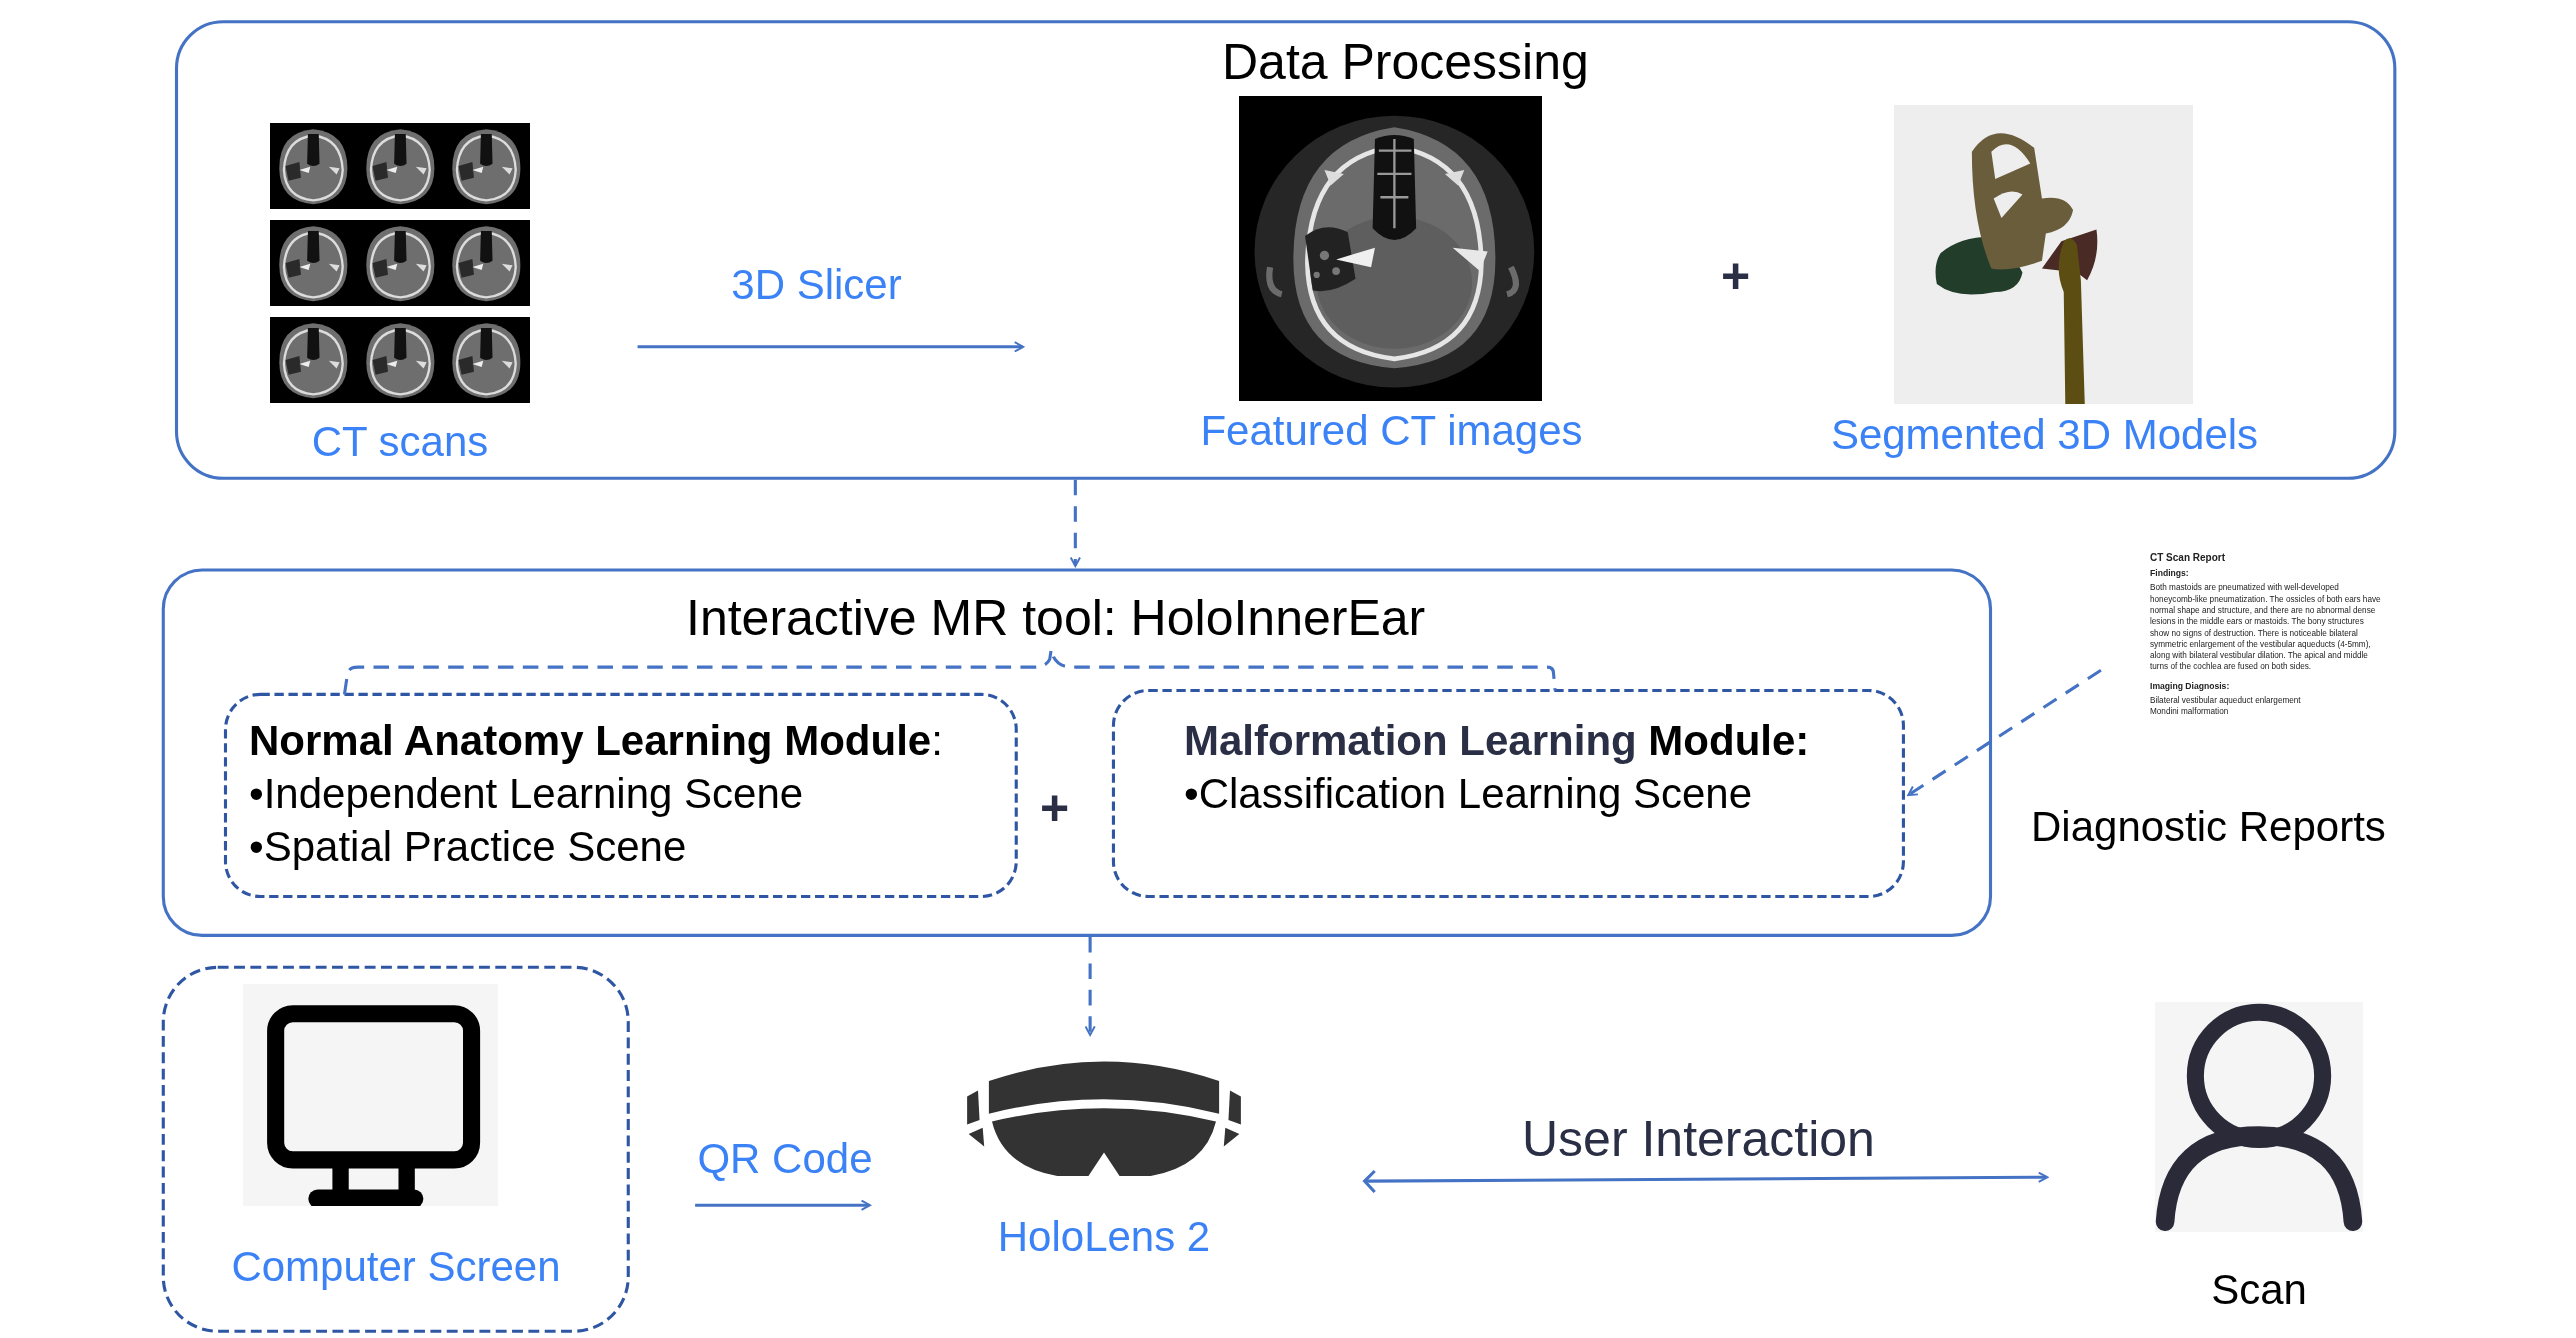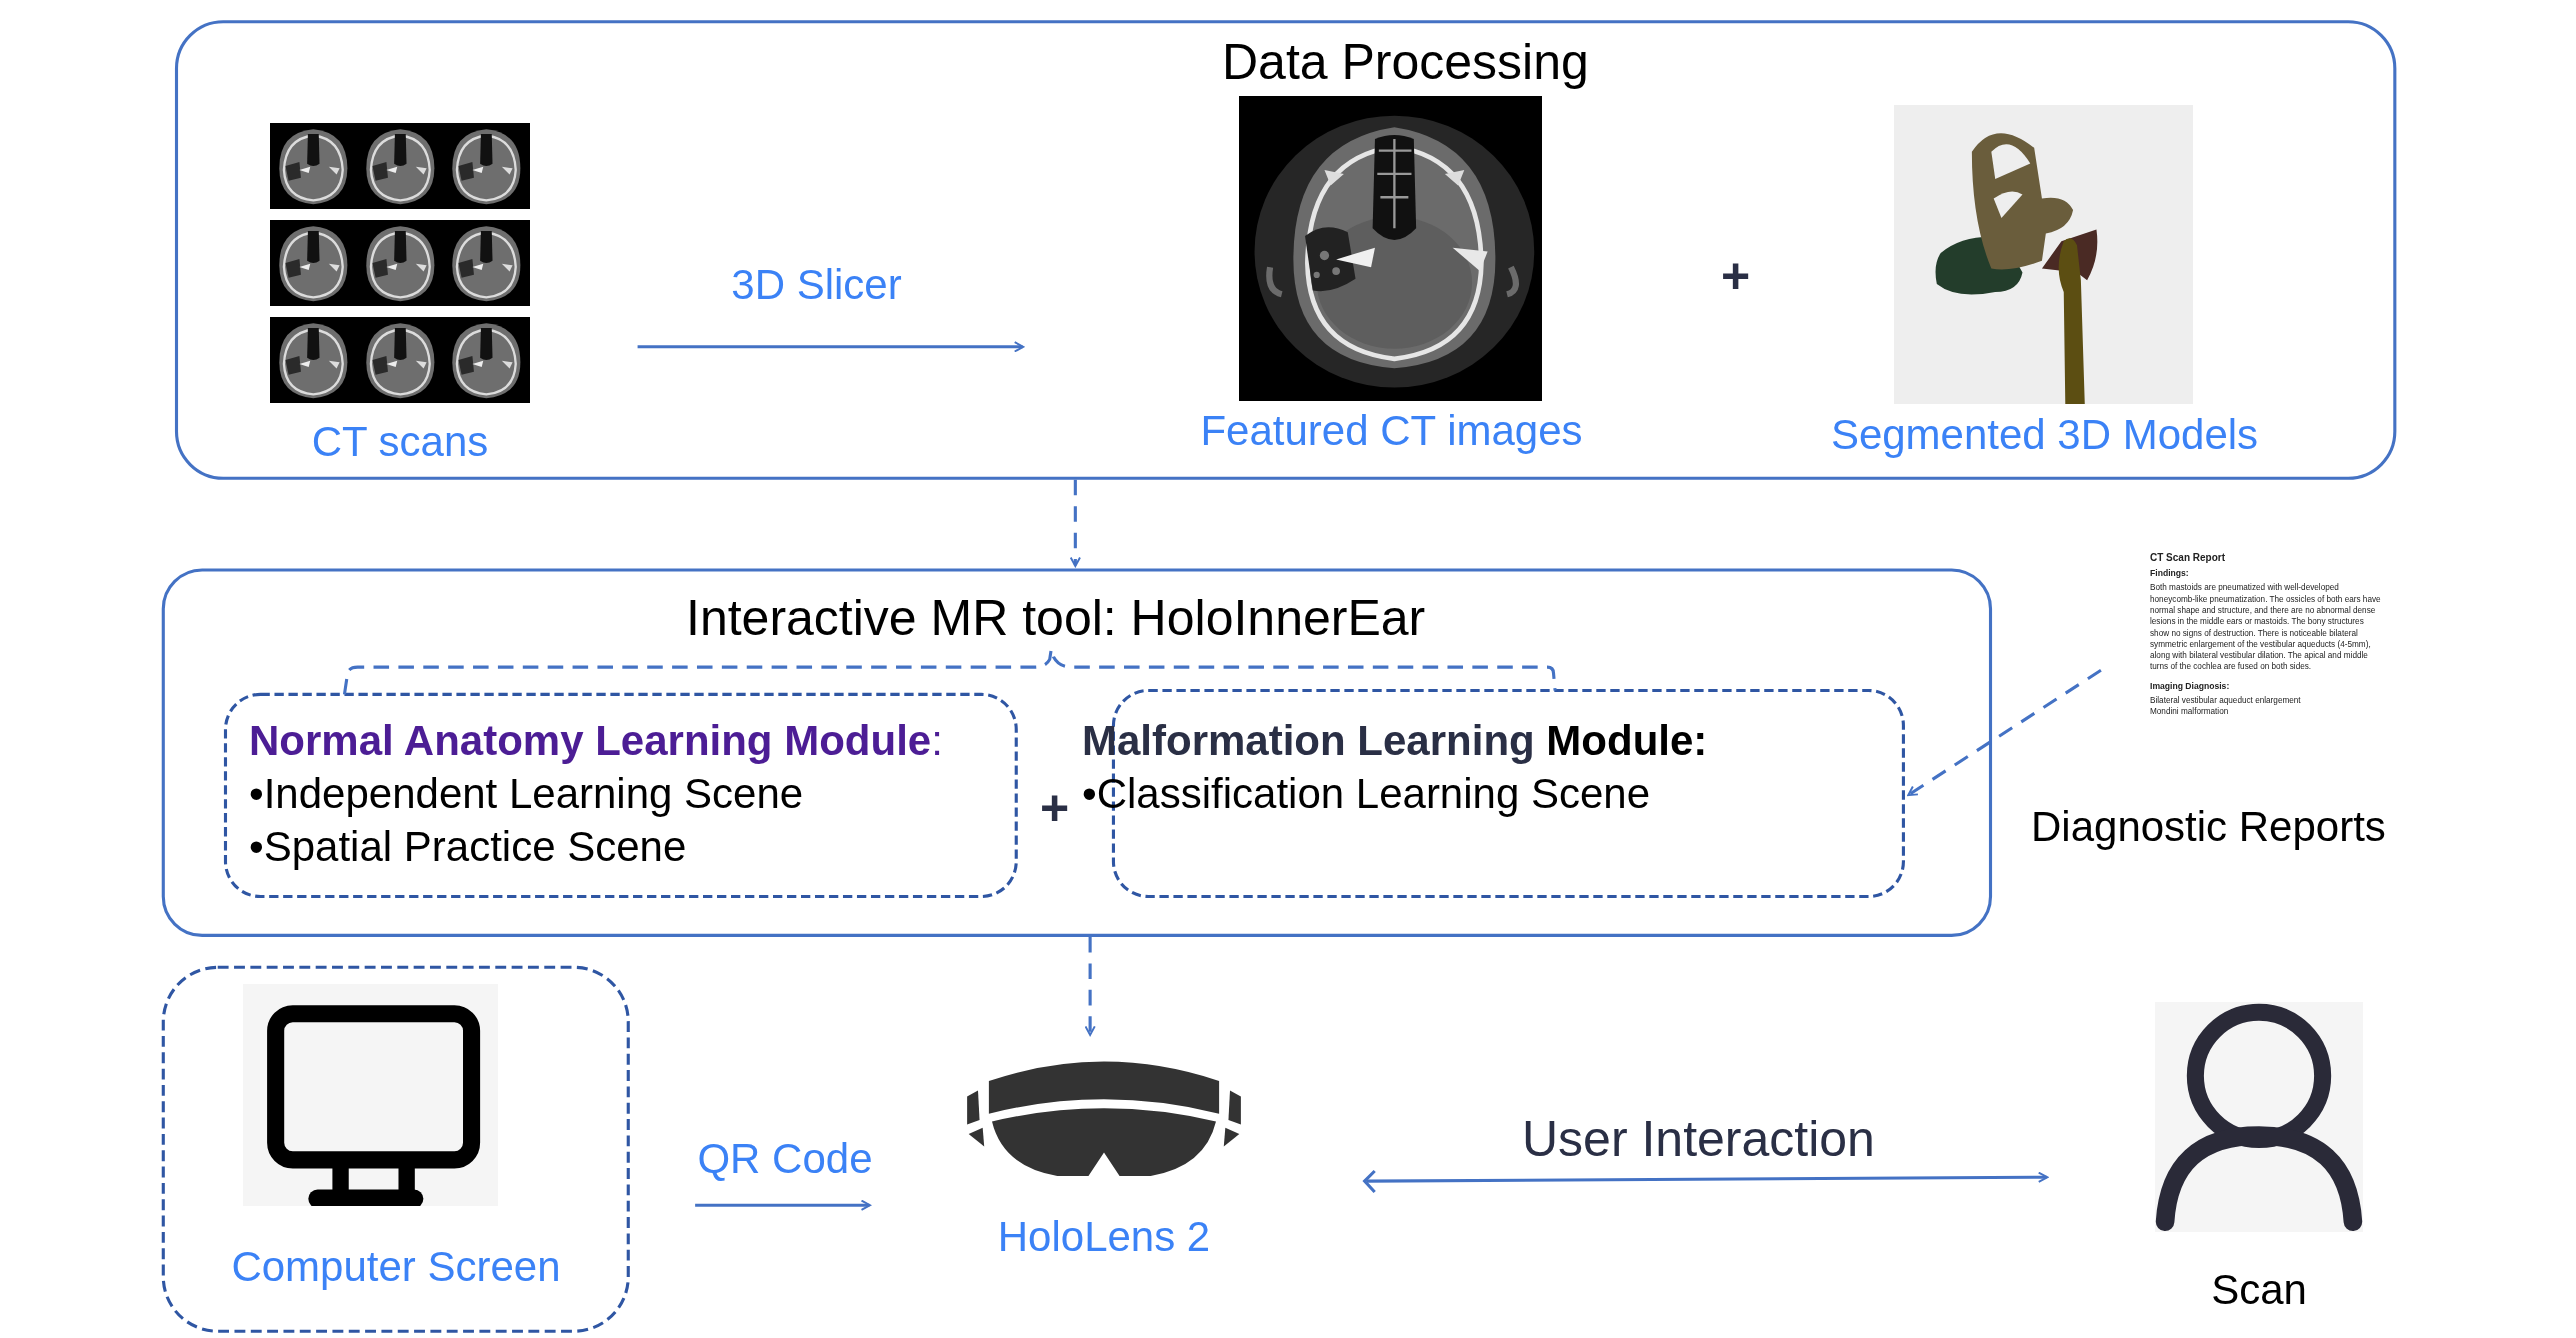--- a/index.html
+++ b/index.html
@@ -167,30 +167,30 @@
     <path d="M128,120 Q150,105 165,115 L138,145 Z" fill="#eeeeee"></path>
     <path d="M215,175 L260,160 Q265,195 248,225 L235,215 L190,210 Z" fill="#4a2a24"></path>
     <path d="M218,175 Q228,165 235,180 L240,225 L245,384 L220,384 L218,240 Q205,210 218,175 Z" fill="#5c4e12"></path>
   </svg>
 </div>
 <div class="abs caption" style="left:1819px; top:411px; width:451px;">Segmented 3D Models</div>
 
 <div class="abs title-bold" style="left:686px; top:589px;">Interactive MR tool: HoloInnerEar</div>
 
 <div class="abs" style="left:249px; top:714px;">
-  <div class="module-title" style="color:#4c1d95; line-height:53px;">
+  <div class="module-title" style="color:#000000; line-height:53px;">
     <span>Normal Anatomy Learning Module</span><span style="font-weight:normal;">:</span>
   </div>
   <div class="module-item">•Independent Learning Scene</div>
   <div class="module-item">•Spatial Practice Scene</div>
 </div>
 
 <div class="abs plus" style="left:1040px; top:779px;">+</div>
 
-<div class="abs" style="left:1082px; top:714px;">
+<div class="abs" style="left:1184px; top:714px;">
   <div class="module-title" style="line-height:53px;">
     <span style="color:#2a2f45;">Malformation Learning</span><span style="color:#000;"> Module:</span>
   </div>
   <div class="module-item">•Classification Learning Scene</div>
 </div>
 
 <div class="abs report" style="left:2150px; top:552px; width:233px;">
   <div class="rtitle">CT Scan Report</div>
   <div class="rhead">Findings:</div>
   <div class="rbody">Both mastoids are pneumatized with well-developed honeycomb-like pneumatization. The ossicles of both ears have normal shape and structure, and there are no abnormal dense lesions in the middle ears or mastoids. The bony structures show no signs of destruction. There is noticeable bilateral symmetric enlargement of the vestibular aqueducts (4-5mm), along with bilateral vestibular dilation. The apical and middle turns of the cochlea are fused on both sides.</div>

